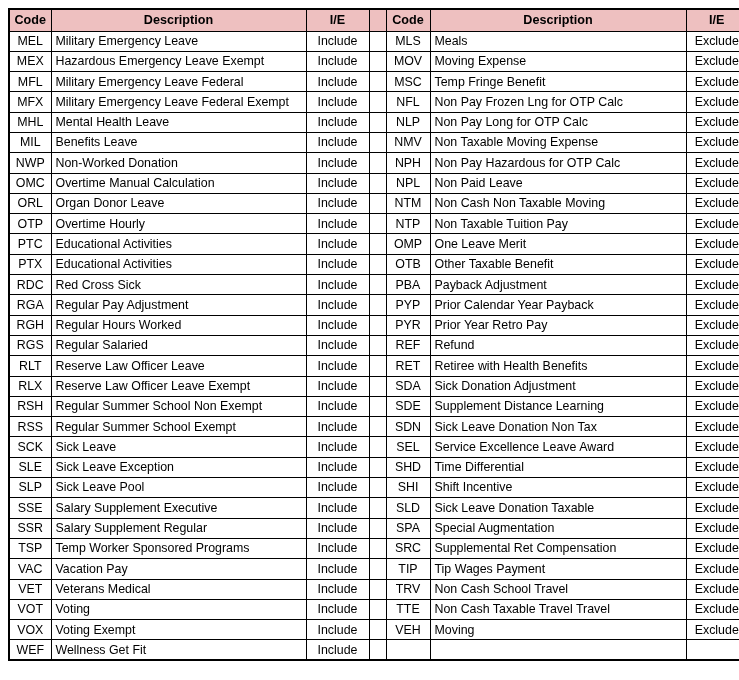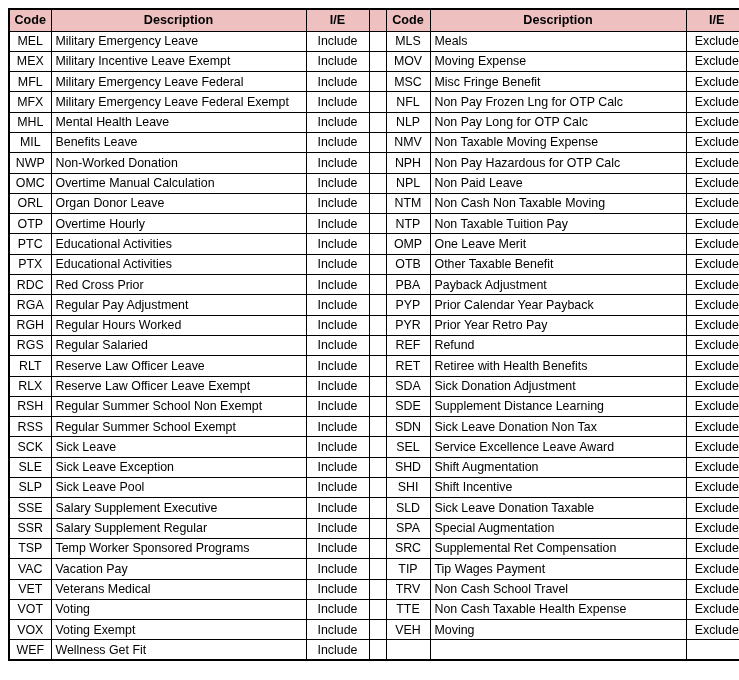--- a/index.html
+++ b/index.html
@@ -98,34 +98,34 @@
           <td class="cell-code">MEL</td>
           <td class="cell-desc">Military Emergency Leave</td>
           <td class="cell-ie">Include</td>
           <td class="cell-gap"></td>
           <td class="cell-code">MLS</td>
           <td class="cell-desc">Meals</td>
           <td class="cell-ie">Exclude</td>
         </tr>
         <tr>
           <td class="cell-code">MEX</td>
-          <td class="cell-desc">Military Incentive Leave Exempt</td>
+          <td class="cell-desc">Hazardous Emergency Leave Exempt</td>
           <td class="cell-ie">Include</td>
           <td class="cell-gap"></td>
           <td class="cell-code">MOV</td>
           <td class="cell-desc">Moving Expense</td>
           <td class="cell-ie">Exclude</td>
         </tr>
         <tr>
           <td class="cell-code">MFL</td>
           <td class="cell-desc">Military Emergency Leave Federal</td>
           <td class="cell-ie">Include</td>
           <td class="cell-gap"></td>
           <td class="cell-code">MSC</td>
-          <td class="cell-desc">Misc Fringe Benefit</td>
+          <td class="cell-desc">Temp Fringe Benefit</td>
           <td class="cell-ie">Exclude</td>
         </tr>
         <tr>
           <td class="cell-code">MFX</td>
           <td class="cell-desc">Military Emergency Leave Federal Exempt</td>
           <td class="cell-ie">Include</td>
           <td class="cell-gap"></td>
           <td class="cell-code">NFL</td>
           <td class="cell-desc">Non Pay Frozen Lng for OTP Calc</td>
           <td class="cell-ie">Exclude</td>
@@ -197,21 +197,21 @@
           <td class="cell-code">PTX</td>
           <td class="cell-desc">Educational Activities</td>
           <td class="cell-ie">Include</td>
           <td class="cell-gap"></td>
           <td class="cell-code">OTB</td>
           <td class="cell-desc">Other Taxable Benefit</td>
           <td class="cell-ie">Exclude</td>
         </tr>
         <tr>
           <td class="cell-code">RDC</td>
-          <td class="cell-desc">Red Cross Prior</td>
+          <td class="cell-desc">Red Cross Sick</td>
           <td class="cell-ie">Include</td>
           <td class="cell-gap"></td>
           <td class="cell-code">PBA</td>
           <td class="cell-desc">Payback Adjustment</td>
           <td class="cell-ie">Exclude</td>
         </tr>
         <tr>
           <td class="cell-code">RGA</td>
           <td class="cell-desc">Regular Pay Adjustment</td>
           <td class="cell-ie">Include</td>
@@ -282,21 +282,21 @@
           <td class="cell-code">SEL</td>
           <td class="cell-desc">Service Excellence Leave Award</td>
           <td class="cell-ie">Exclude</td>
         </tr>
         <tr>
           <td class="cell-code">SLE</td>
           <td class="cell-desc">Sick Leave Exception</td>
           <td class="cell-ie">Include</td>
           <td class="cell-gap"></td>
           <td class="cell-code">SHD</td>
-          <td class="cell-desc">Shift Augmentation</td>
+          <td class="cell-desc">Time Differential</td>
           <td class="cell-ie">Exclude</td>
         </tr>
         <tr>
           <td class="cell-code">SLP</td>
           <td class="cell-desc">Sick Leave Pool</td>
           <td class="cell-ie">Include</td>
           <td class="cell-gap"></td>
           <td class="cell-code">SHI</td>
           <td class="cell-desc">Shift Incentive</td>
           <td class="cell-ie">Exclude</td>
@@ -345,21 +345,21 @@
           <td class="cell-code">TRV</td>
           <td class="cell-desc">Non Cash School Travel</td>
           <td class="cell-ie">Exclude</td>
         </tr>
         <tr>
           <td class="cell-code">VOT</td>
           <td class="cell-desc">Voting</td>
           <td class="cell-ie">Include</td>
           <td class="cell-gap"></td>
           <td class="cell-code">TTE</td>
-          <td class="cell-desc">Non Cash Taxable Health Expense</td>
+          <td class="cell-desc">Non Cash Taxable Travel Travel</td>
           <td class="cell-ie">Exclude</td>
         </tr>
         <tr>
           <td class="cell-code">VOX</td>
           <td class="cell-desc">Voting Exempt</td>
           <td class="cell-ie">Include</td>
           <td class="cell-gap"></td>
           <td class="cell-code">VEH</td>
           <td class="cell-desc">Moving</td>
           <td class="cell-ie">Exclude</td>

